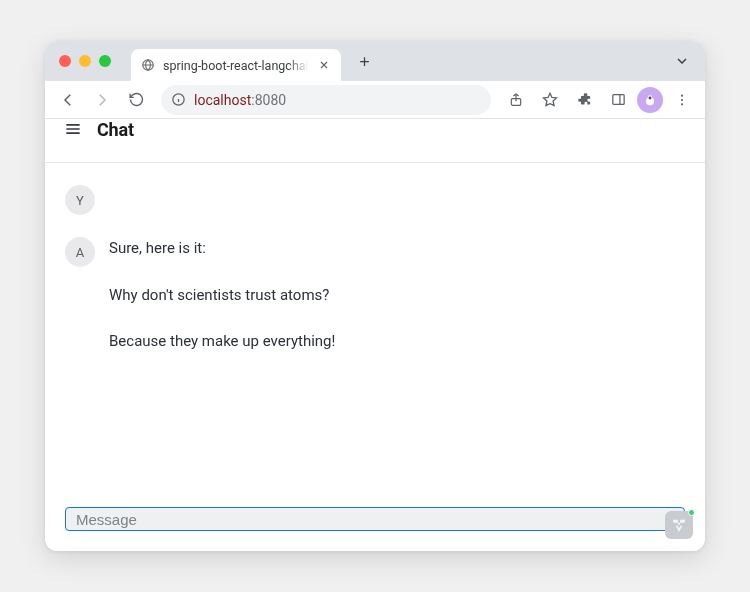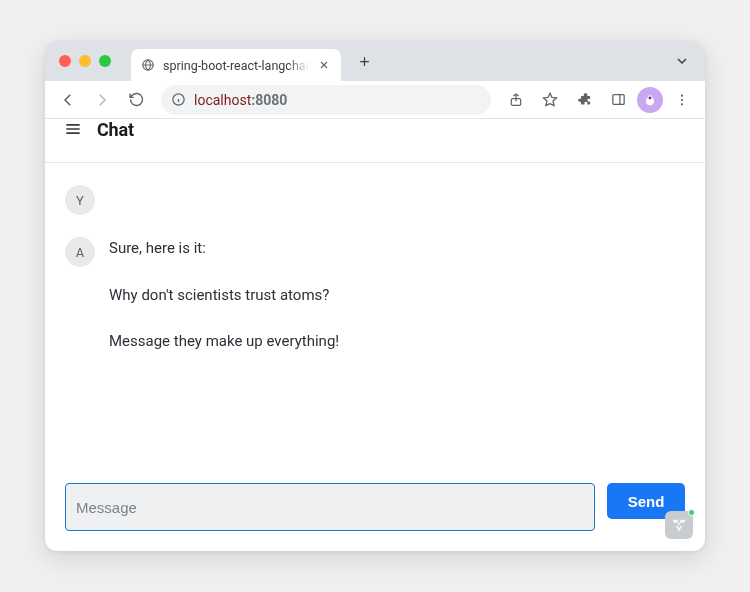--- a/index.html
+++ b/index.html
@@ -121,21 +121,21 @@
       padding: 0 10px;
       gap: 8px;
       font-size: 14px;
       color: #202124;
       margin: 0 6px;
     }
     .addr .info-icon {
       width: 15px; height: 15px; color: #5f6368;
     }
     .addr-host { color: #7f1d1d; }
-    .addr-path { color: #6e7276; font-weight: bold; }
+    .addr-path { color: #6e7276; }
     .avatar-btn {
       width: 26px; height: 26px; border-radius: 50%;
       background: #c9a8f2;
       display: flex; align-items: center; justify-content: center;
       font-size: 14px;
     }
     
     .app-header {
       height: 44px;
       display: flex;
@@ -190,21 +190,21 @@
     }
     
     .composer {
       display: flex;
       gap: 12px;
       padding: 14px 20px 20px 20px;
       align-items: stretch;
     }
     .composer input {
       flex: 1;
-      height: 48px;
+      height: 24px;
       border: 1.5px solid #1976d2;
       background: #eef0f2;
       border-radius: 4px;
       padding: 0 10px;
       font-size: 15px;
       color: #2b3138;
       outline: none;
     }
     .composer input::placeholder { color: #7e8388; }
     .send-btn {
@@ -355,28 +355,27 @@
       <div class="msg-content">
       </div>
     </div>
     <div class="msg">
       <div class="msg-avatar">A</div>
       <div class="msg-content">
         <div class="msg-text">Sure, here is it:
 
 Why don't scientists trust atoms?
 
-Message they make up everything!</div>
+Because they make up everything!</div>
       </div>
     </div>
   </div>
 
   <div class="composer">
     <input type="text" placeholder="Message" style="">
-    <button class="send-btn">Send</button>
   </div>
 
   <div class="dev-badge">
     <svg viewBox="0 0 24 24" width="18" height="18" fill="currentColor">
         <path d="M4 5h5c1 0 1.5.5 1.5 1.4V8c0 .8.5 1.3 1.5 1.3s1.5-.5 1.5-1.3V6.4C13.5 5.5 14 5 15 5h5v1.7c0 1.4-.8 2.2-2.3 2.2H15c-1.1 0-1.6.6-1.6 1.6 0 .7-.4 1.1-1.4 1.1s-1.4-.4-1.4-1.1c0-1-.5-1.6-1.6-1.6H6.3C4.8 8.9 4 8.1 4 6.7V5z"></path>
         <path d="M12 21l-4.5-8h2.6L12 16.4 13.9 13h2.6L12 21z"></path>
       </svg>
     <span class="dev-dot"></span>
   </div>
 

